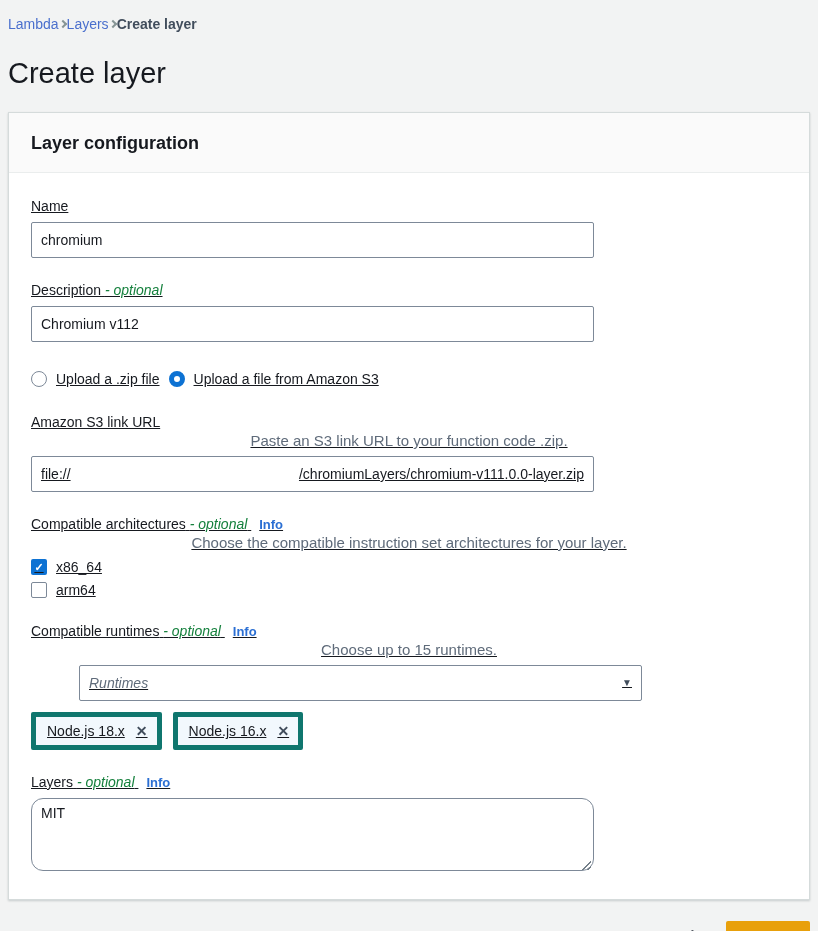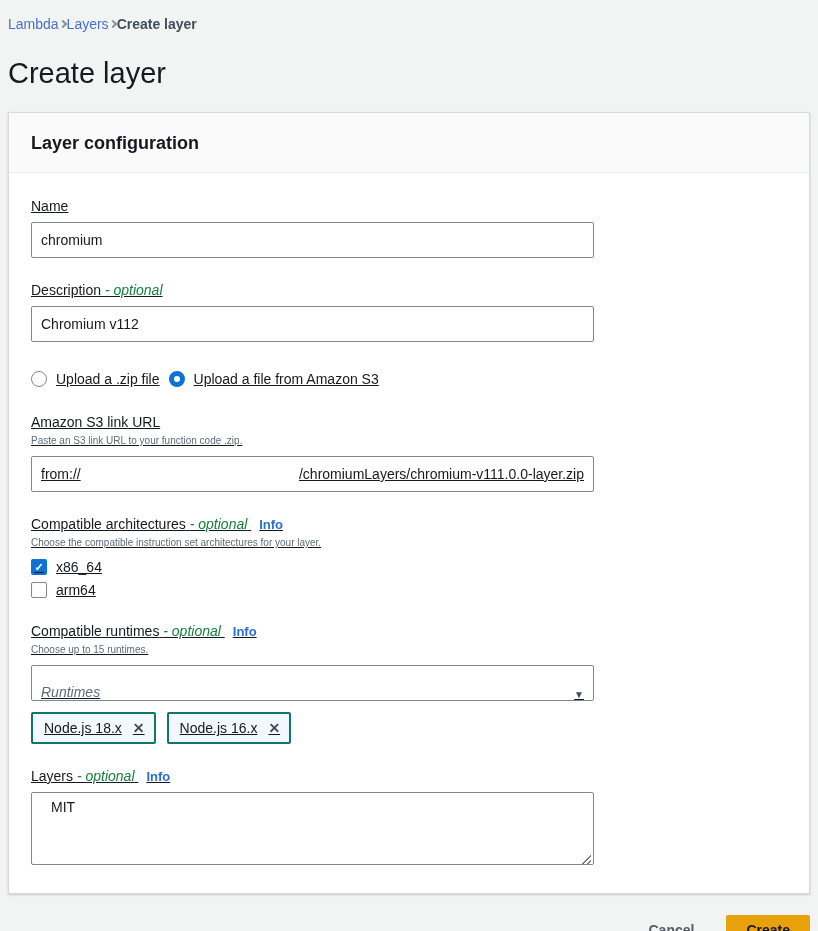--- a/index.html
+++ b/index.html
@@ -37,32 +37,32 @@
     padding: 18px 22px 17px;
     border-bottom: 1px solid #eaeded;
   }
   .card-header h2 { font-size: 18px; font-weight: 700; line-height: 24px; color: #16191f; }
   .card-body { padding: 25px 22px 24px; text-decoration: underline; }
 
   .field { margin-bottom: 24px; }
   .field-label { display: block; font-size: 14px; line-height: 17px; margin-bottom: 7px; color: #16191f; }
   .optional { font-style: italic; color: #15803d; }
   .info-link { color: #2b6fd3; font-size: 13px; font-weight: 700; text-decoration: none; margin-left: 8px; cursor: pointer; }
-  .help-text { font-size: 10px; line-height: 15px; color: #5f6b7a; margin: -3px 0 8px; }
+  .help-text { font-size: 15px; line-height: 15px; color: #5f6b7a; margin: -3px 0 8px; text-align: center; }
 
   .text-input, .fake-input, .select-box {
     width: 563px; height: 36px;
     border: 1px solid #7d8998; border-radius: 2px;
     background: #ffffff;
     font-family: "Liberation Sans", sans-serif;
     font-size: 14px; color: #16191f;
     padding: 0 9px;
   }
   .fake-input { display: flex; align-items: center; justify-content: space-between; }
-  .select-box { display: flex; align-items: flex-end; justify-content: space-between; cursor: pointer; }
+  .select-box { display: flex; align-items: center; justify-content: space-between; cursor: pointer; margin-left: 48px; }
   .select-placeholder { font-style: italic; color: #5f6b7a; }
   .caret { font-size: 10px; color: #414d5c; line-height: 1; }
 
   
   .radio-group { margin: 28px 0 26px; display: flex; flex-direction: row; gap: 9px; }
   .radio-row { display: flex; align-items: center; cursor: pointer; }
   .radio-dot { width: 16px; height: 16px; border-radius: 50%; flex: 0 0 16px; }
   .radio-dot.off { border: 1.5px solid #7d8998; background: #fff; }
   .radio-dot.on  { border: 5px solid #0d72d3; background: #fff; }
   .choice-label { margin-left: 9px; font-size: 14px; line-height: 18px; }
@@ -72,33 +72,33 @@
   .checkbox-row { display: flex; align-items: center; cursor: pointer; }
   .checkbox { width: 16px; height: 16px; border-radius: 2px; flex: 0 0 16px;
               display: flex; align-items: center; justify-content: center; }
   .checkbox.off { border: 1.5px solid #7d8998; background: #fff; }
   .checkbox.on  { border: none; background: #0d72d3; color: #fff; font-size: 11px; font-weight: 700; line-height: 1; }
 
   
   .token-row { display: flex; gap: 11px; margin-top: 11px; }
   .token {
     display: inline-flex; align-items: center; gap: 11px;
-    background: #f2f8fd; border: 2px solid #0f766e; border-radius: 2px;
+    background: #f2f8fd; border: 5px solid #0f766e; border-radius: 2px;
     padding: 6px 9px 6px 11px; font-size: 14px; color: #16191f;
   }
   .token-dismiss { background: none; border: none; cursor: pointer; font-size: 14px;
                    font-weight: 700; color: #414d5c; padding: 0; line-height: 1; }
 
   
   .textarea-wrap { position: relative; width: 563px; }
   textarea.license {
     width: 563px; height: 73px; resize: none;
-    border: 1px solid #7d8998; border-radius: 2px;
+    border: 1px solid #7d8998; border-radius: 12px;
     font-family: "Liberation Sans", sans-serif; font-size: 14px; color: #16191f;
-    padding: 6px 19px;
+    padding: 6px 9px;
   }
   .resize-handle {
     position: absolute; right: 3px; bottom: 5px; width: 10px; height: 10px;
     clip-path: polygon(100% 0, 100% 100%, 0 100%);
     background: repeating-linear-gradient(-45deg, transparent 0 2px, #75808a 2px 3.5px);
     cursor: nwse-resize;
   }
 
   
   .footer-actions { display: flex; justify-content: flex-end; align-items: center; gap: 28px; margin-top: 21px; }
@@ -151,21 +151,21 @@
         <div class="radio-row">
           <span class="radio-dot on"></span>
           <span class="choice-label">Upload a file from Amazon S3</span>
         </div>
       </div>
 
       <div class="field">
         <label class="field-label" style="margin-bottom:2px;">Amazon S3 link URL</label>
         <div class="help-text" style="margin-top:0;">Paste an S3 link URL to your function code .zip.</div>
         <div class="fake-input">
-          <span>from://</span>
+          <span>file://</span>
           <span>/chromiumLayers/chromium-v111.0.0-layer.zip</span>
         </div>
       </div>
 
       <div class="field">
         <label class="field-label" style="margin-bottom:2px;">
           <span>Compatible architectures</span>
           <span class="optional">- optional</span>
           <a class="info-link">Info</a>
         </label>

